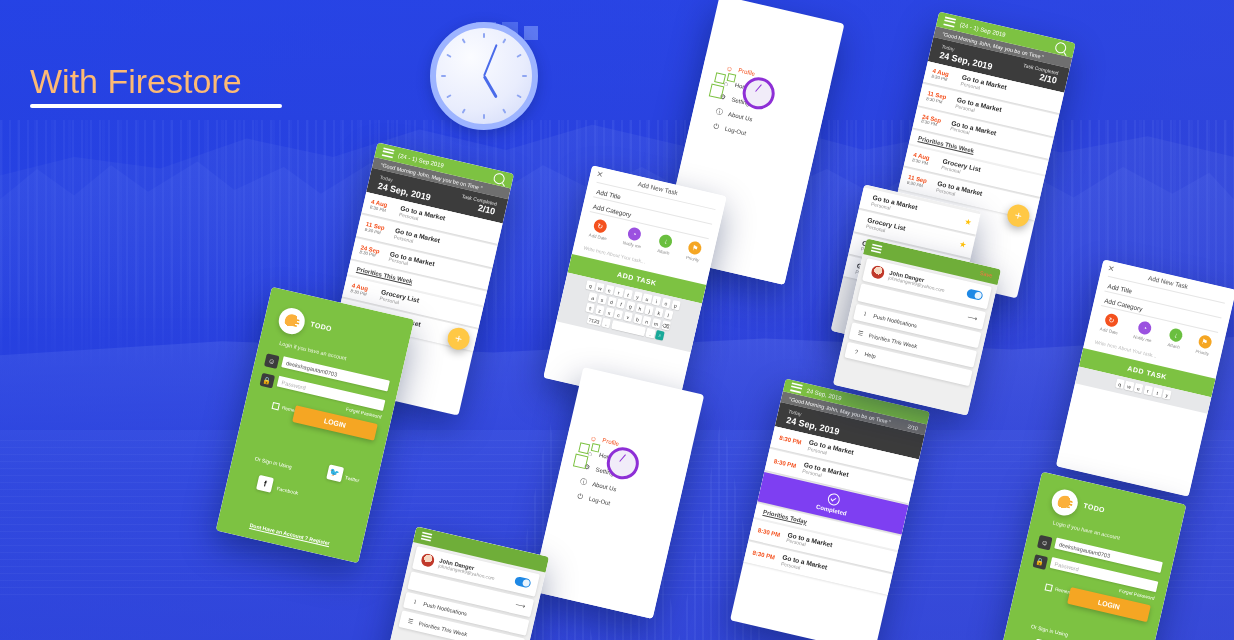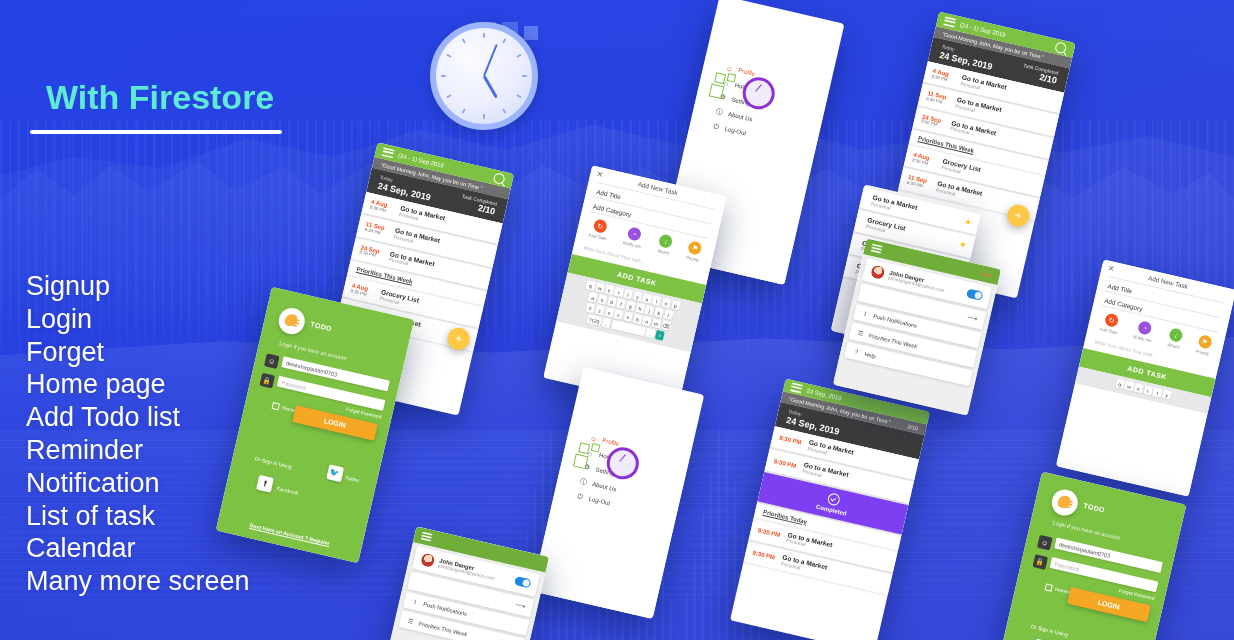--- a/index.html
+++ b/index.html
@@ -42,21 +42,21 @@
     background:repeating-linear-gradient(90deg,rgba(160,185,255,.6) 0 2px,transparent 2px 8px);
     clip-path:polygon(10% 100%,22% 8%,34% 100%,46% 14%,58% 100%,70% 6%,82% 100%);}
   .bg-veil{position:absolute;inset:0;
     background:linear-gradient(120deg,rgba(34,62,226,.62) 0%,rgba(40,62,222,.50) 45%,rgba(52,70,216,.58) 100%);}
 
   
   .hero{position:absolute;left:30px;top:46px;width:430px;z-index:40;}
   .hero-title{font-size:63px;font-weight:bold;color:#fff;letter-spacing:-1px;line-height:1;
     margin:0;text-shadow:0 2px 10px rgba(0,0,0,.18);}
   .hero-sub-wrap{margin-top:18px;display:inline-block;}
-  .hero-sub{font-size:34px;font-weight:bold;color:#5eead4;line-height:1;margin:16px;}
+  .hero-sub{font-size:34px;font-weight:normal;color:#fdba74;line-height:1;margin:0;}
   .hero-rule{height:4px;background:#fff;margin-top:6px;width:252px;border-radius:2px;}
 
   .features{position:absolute;left:26px;top:270px;z-index:40;}
   .feature{font-size:27px;color:#fff;line-height:1.215;white-space:nowrap;
     text-shadow:0 1px 6px rgba(0,0,0,.16);}
 
   
   .heroclock{position:absolute;left:424px;top:16px;width:108px;height:108px;z-index:38;}
   .hc-pixels{position:absolute;right:-14px;top:6px;width:70px;height:70px;opacity:.55;
     background:
@@ -216,32 +216,20 @@
   <div class="bg-foretrees"></div>
   <div class="bg-veil"></div>
 
   <div class="hero">
     <div class="hero-sub-wrap">
       <h2 class="hero-sub">With Firestore</h2>
       <div class="hero-rule"></div>
     </div>
   </div>
 
-  <div class="features">
-    <div class="feature">Signup</div>
-    <div class="feature">Login</div>
-    <div class="feature">Forget</div>
-    <div class="feature">Home page</div>
-    <div class="feature">Add Todo list</div>
-    <div class="feature">Reminder</div>
-    <div class="feature">Notification</div>
-    <div class="feature">List of task</div>
-    <div class="feature">Calendar</div>
-    <div class="feature">Many more screen</div>
-  </div>
 
   <div class="heroclock">
     <div class="hc-pixels"></div>
     <div class="hc-face">
       <div class="hc-tick" style="transform:translateX(-50%) rotate(0deg)"></div>
       <div class="hc-tick" style="transform:translateX(-50%) rotate(30deg)"></div>
       <div class="hc-tick" style="transform:translateX(-50%) rotate(60deg)"></div>
       <div class="hc-tick" style="transform:translateX(-50%) rotate(90deg)"></div>
       <div class="hc-tick" style="transform:translateX(-50%) rotate(120deg)"></div>
       <div class="hc-tick" style="transform:translateX(-50%) rotate(150deg)"></div>

